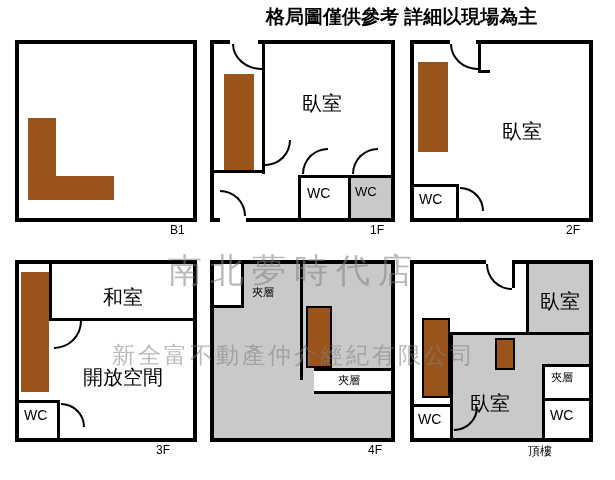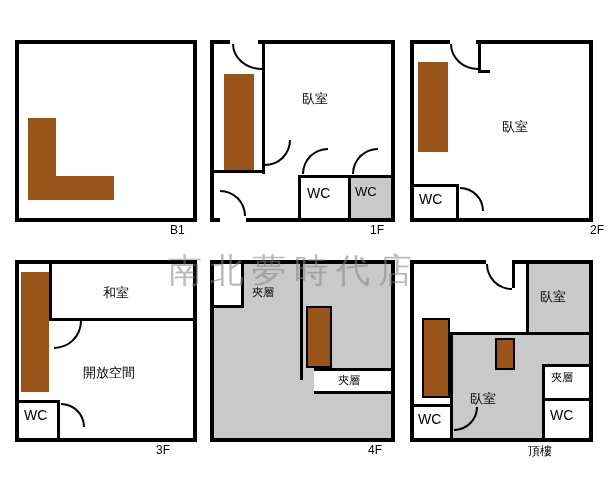--- a/index.html
+++ b/index.html
@@ -15,21 +15,21 @@
     position:absolute; box-sizing:border-box; border:4px solid var(--wall,#000);
     background:#fff; z-index:1;
   }
   .plan > div { position:absolute; box-sizing:border-box; }
   .wall  { background:var(--wall,#000); }
   .stairs{ background:var(--brown,#9a541a); }
   .stairs.outlined { border:2px solid var(--wall,#000); }
   .gray  { background:var(--gray,#c9c9c9); }
   .whitebox { background:#fff; }
   .gap   { background:#fff; }
-  .lbl   { font-size:13px; white-space:nowrap; line-height:1.1; }
+  .lbl   { font-size:20px; white-space:nowrap; line-height:1.1; }
   .lbl.sm{ font-size:11px; }
   .lbl.wc{ font-size:14px; }
   .arc { border:0 solid var(--wall,#000); }
   .arc-bl { border-left:2px solid var(--wall,#000); border-bottom:2px solid var(--wall,#000); border-bottom-left-radius:100%; }
   .arc-br { border-right:2px solid var(--wall,#000); border-bottom:2px solid var(--wall,#000); border-bottom-right-radius:100%; }
   .arc-tl { border-left:2px solid var(--wall,#000); border-top:2px solid var(--wall,#000); border-top-left-radius:100%; }
   .arc-tr { border-right:2px solid var(--wall,#000); border-top:2px solid var(--wall,#000); border-top-right-radius:100%; }
   .floor-tag { position:absolute; font-size:12px; z-index:2; white-space:nowrap; }
   .watermark {
     position:absolute; z-index:10; pointer-events:none; white-space:nowrap;
@@ -37,20 +37,21 @@
     margin-top:44px;
   }
   .wm-store   { left:168px; top:204px; font-size:34px; letter-spacing:8px; }
   .wm-company { left:112px; top:296px; font-size:23px; letter-spacing:3px; }
 </style>
 </head>
 <body>
 
 <div class="canvas">
 
+  <div class="header">格局圖僅供參考 詳細以現場為主</div>
 
   <div class="plan" style="left:15px; top:40px; width:182px; height:182px;">
     <div class="stairs" style="left:9px; top:74px; width:28px; height:82px;"></div>
     <div class="stairs" style="left:37px; top:132px; width:58px; height:24px;"></div>
   </div>
   <div class="floor-tag" style="left:170px; top:223px;">B1</div>
 
   <div class="plan" style="left:210px; top:40px; width:185px; height:182px;">
     <div class="gap" style="left:16px; top:-4px; width:28px; height:4px;"></div>
     <div class="arc arc-bl" style="left:18px; top:0px; width:30px; height:26px;"></div>
@@ -77,21 +78,21 @@
     <div class="arc arc-bl" style="left:36px; top:0px; width:28px; height:26px;"></div>
     <div class="wall" style="left:64px; top:0px; width:3px; height:28px;"></div>
     <div class="wall" style="left:64px; top:26px; width:12px; height:3px;"></div>
     <div class="stairs" style="left:4px; top:18px; width:30px; height:90px;"></div>
     <div class="lbl" style="left:88px; top:76px;">臥室</div>
     <div class="wall" style="left:0px; top:140px; width:42px; height:3px;"></div>
     <div class="wall" style="left:42px; top:140px; width:3px; height:34px;"></div>
     <div class="arc arc-tr" style="left:46px; top:143px; width:24px; height:24px;"></div>
     <div class="lbl wc" style="left:5px; top:148px;">WC</div>
   </div>
-  <div class="floor-tag" style="left:590px; top:223px;">2F</div>
+  <div class="floor-tag" style="left:566px; top:223px;">2F</div>
 
   <div class="plan" style="left:15px; top:260px; width:182px; height:182px;">
     <div class="stairs" style="left:2px; top:8px; width:28px; height:120px;"></div>
     <div class="wall" style="left:30px; top:0px; width:3px; height:57px;"></div>
     <div class="wall" style="left:30px; top:54px; width:144px; height:3px;"></div>
     <div class="arc arc-br" style="left:35px; top:57px; width:28px; height:28px;"></div>
     <div class="lbl" style="left:84px; top:22px;">和室</div>
     <div class="lbl" style="left:64px; top:102px;">開放空間</div>
     <div class="wall" style="left:0px; top:136px; width:38px; height:3px;"></div>
     <div class="wall" style="left:38px; top:136px; width:3px; height:38px;"></div>
@@ -128,14 +129,15 @@
     <div class="wall" style="left:128px; top:134px; width:47px; height:3px;"></div>
     <div class="lbl sm" style="left:137px; top:107px;">夾層</div>
     <div class="lbl wc" style="left:136px; top:144px;">WC</div>
     <div class="wall" style="left:0px; top:140px; width:36px; height:3px;"></div>
     <div class="lbl wc" style="left:4px; top:148px;">WC</div>
     <div class="arc arc-br" style="left:40px; top:143px; width:24px; height:24px;"></div>
   </div>
   <div class="floor-tag" style="left:528px; top:443px;">頂樓</div>
 
   <div class="watermark wm-store">南北夢時代店</div>
+  <div class="watermark wm-company">新全富不動產仲介經紀有限公司</div>
 
 </div>
 
 </body></html>

